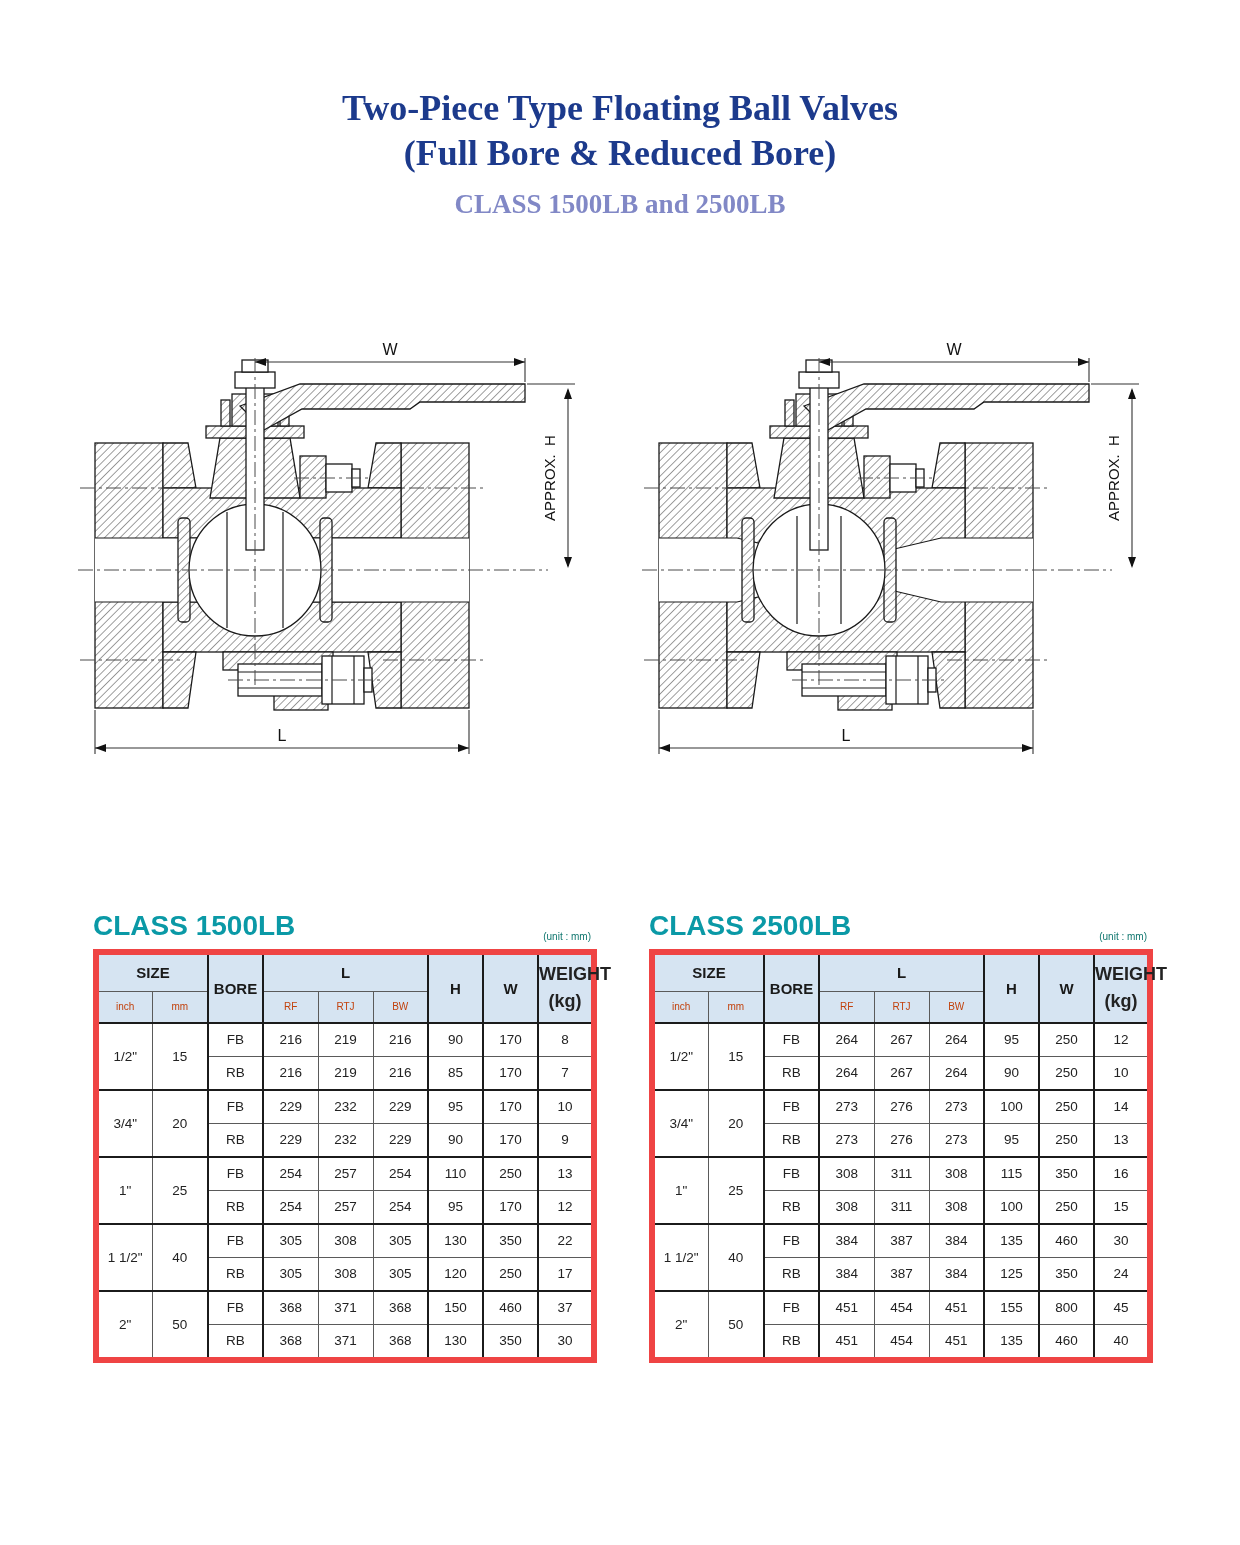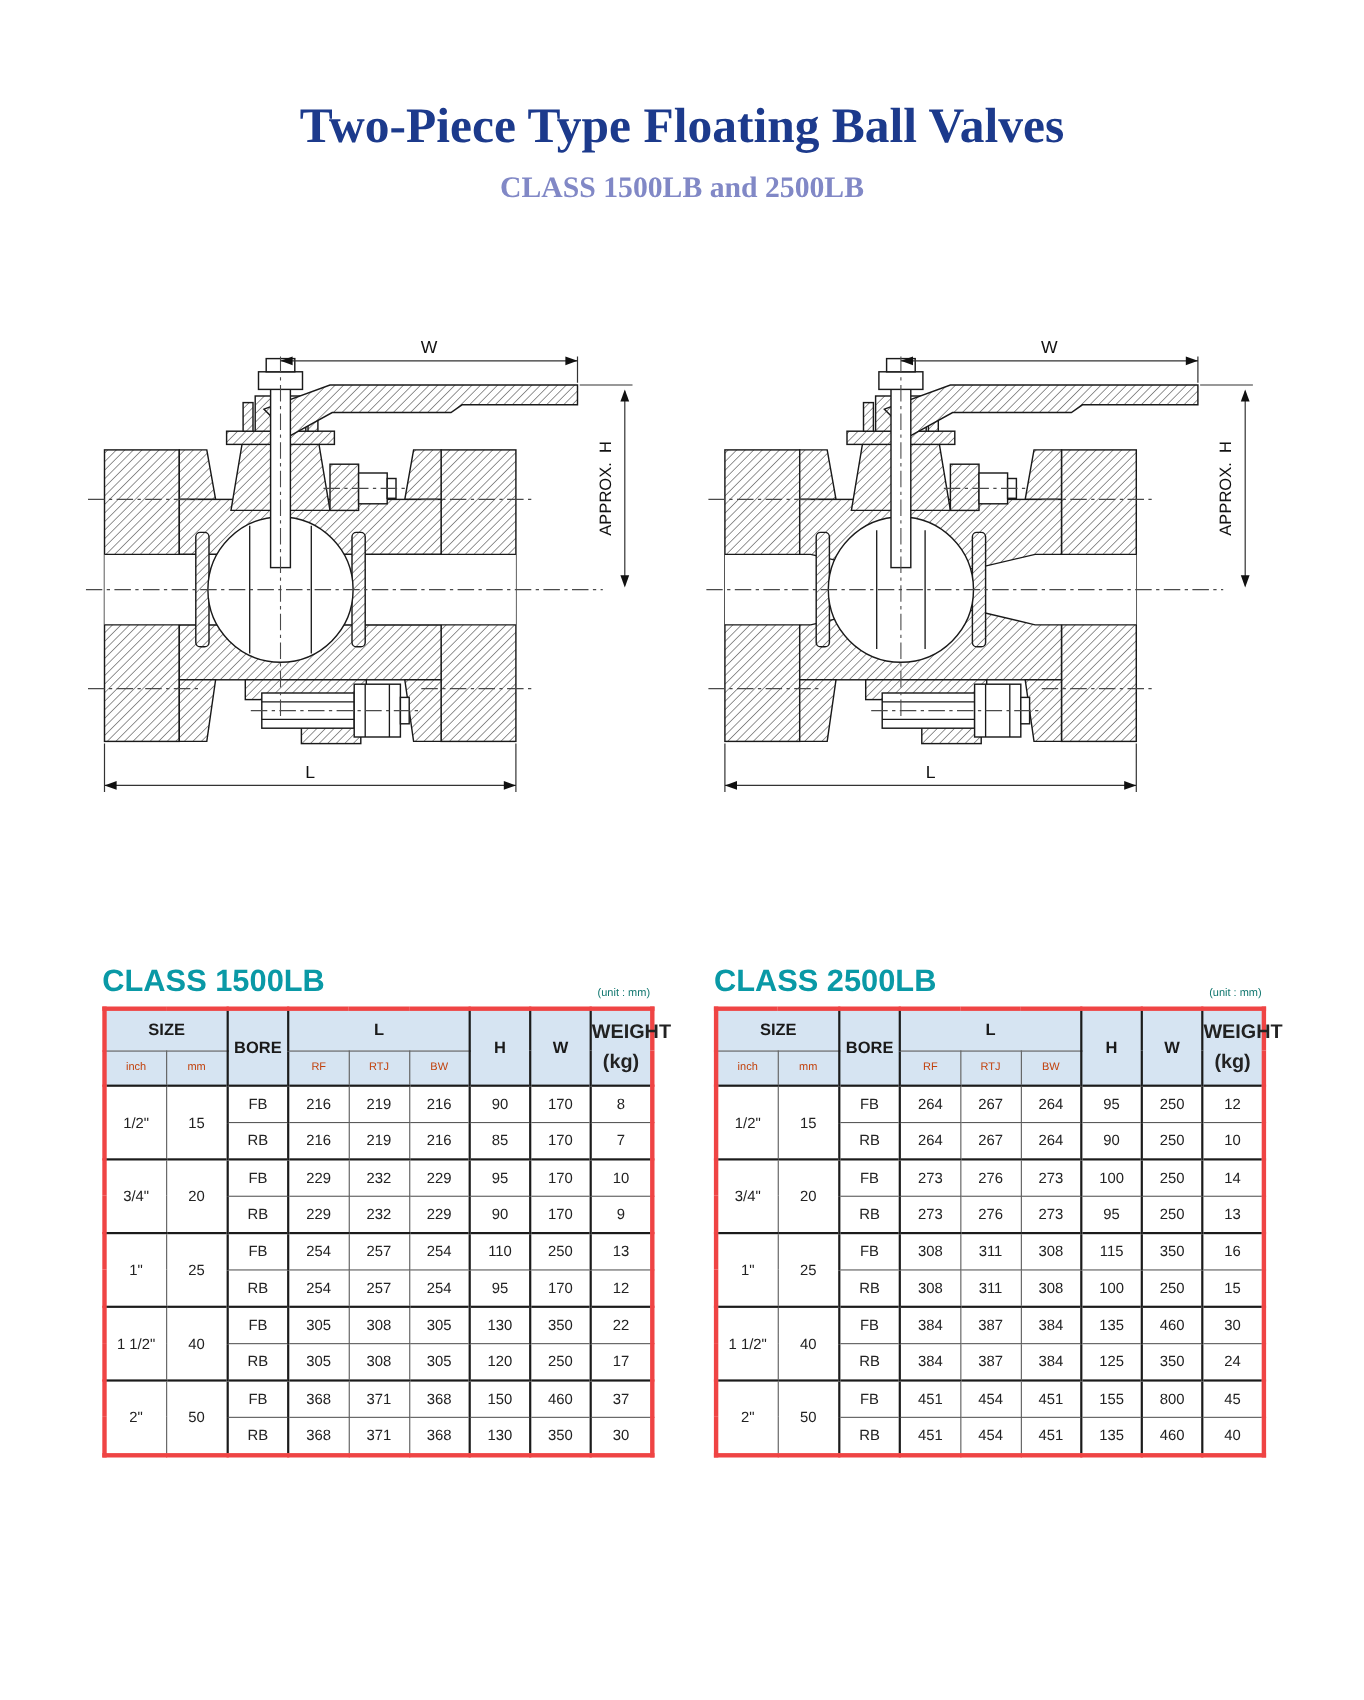--- a/index.html
+++ b/index.html
@@ -4,21 +4,21 @@
 <style>
   html,body{margin:0;padding:0;}
   body{
     width:1240px;height:1545px;background:#ffffff;position:relative;
     font-family:"Liberation Sans",sans-serif;color:#222;overflow:hidden;
   }
   
   .title-block{text-align:center;padding-top:86px;}
   .title-main{
     font-family:"Liberation Serif",serif;font-weight:bold;
-    font-size:45px;line-height:1.26;color:#1c3a8c;margin:0;
+    font-size:36px;line-height:1.26;color:#1c3a8c;margin:0;
   }
   .title-sub{
     font-family:"Liberation Serif",serif;font-weight:bold;
     font-size:27px;color:#8188c6;margin-top:12px;
   }
   
   .drawings-row{
     display:flex;justify-content:center;gap:44px;margin-top:118px;
   }
   .drawing{width:520px;height:440px;}
@@ -39,21 +39,21 @@
   .table-caption{
     display:flex;justify-content:space-between;align-items:flex-end;
     margin-bottom:7px;
   }
   .table-title{
     font-size:28px;font-weight:bold;color:#0a99a6;letter-spacing:0px;
   }
   .unit-note{font-size:10px;color:#0f766e;}
   table.spec{
     border-collapse:collapse;table-layout:fixed;width:498px;
-    border:4px solid #ef4444;
+    border:6px solid #ef4444;
   }
   table.spec th,table.spec td{
     border:1px solid #5a5a5a;text-align:center;vertical-align:middle;
     padding:0;
   }
   table.spec thead th{background:#d6e4f2;}
   .h-main{font-size:15px;font-weight:bold;color:#1a1a1a;}
   .h-sub{font-size:10px;font-weight:normal;color:#c2410c;}
   .h-weight{font-size:18px;font-weight:bold;line-height:1.5;}
   thead tr.r1 th{height:36px;}
@@ -61,20 +61,21 @@
   table.spec td{height:32px;font-size:13.5px;color:#222;background:#fff;}
   td.sz{background:#ededed;}
   .bv{border-left:2px solid #1b1b1b !important;}
   .gs{border-top:2px solid #1b1b1b !important;}
 </style>
 </head>
 <body>
 
 <div class="title-block">
   <div class="title-main">Two-Piece Type Floating Ball Valves</div>
+  <div class="title-main">(Full Bore &amp; Reduced Bore)</div>
   <div class="title-sub">CLASS 1500LB and 2500LB</div>
 </div>
 
 <div class="drawings-row">
 
   <svg class="drawing" viewBox="0 0 520 440">
     <defs>
       <pattern id="hA" patternUnits="userSpaceOnUse" width="5.5" height="5.5" patternTransform="rotate(45)">
         <rect width="5.5" height="5.5" fill="#ffffff"></rect>
         <line x1="0" y1="0" x2="0" y2="5.5" stroke="#3d3d3d" stroke-width="1"></line>

